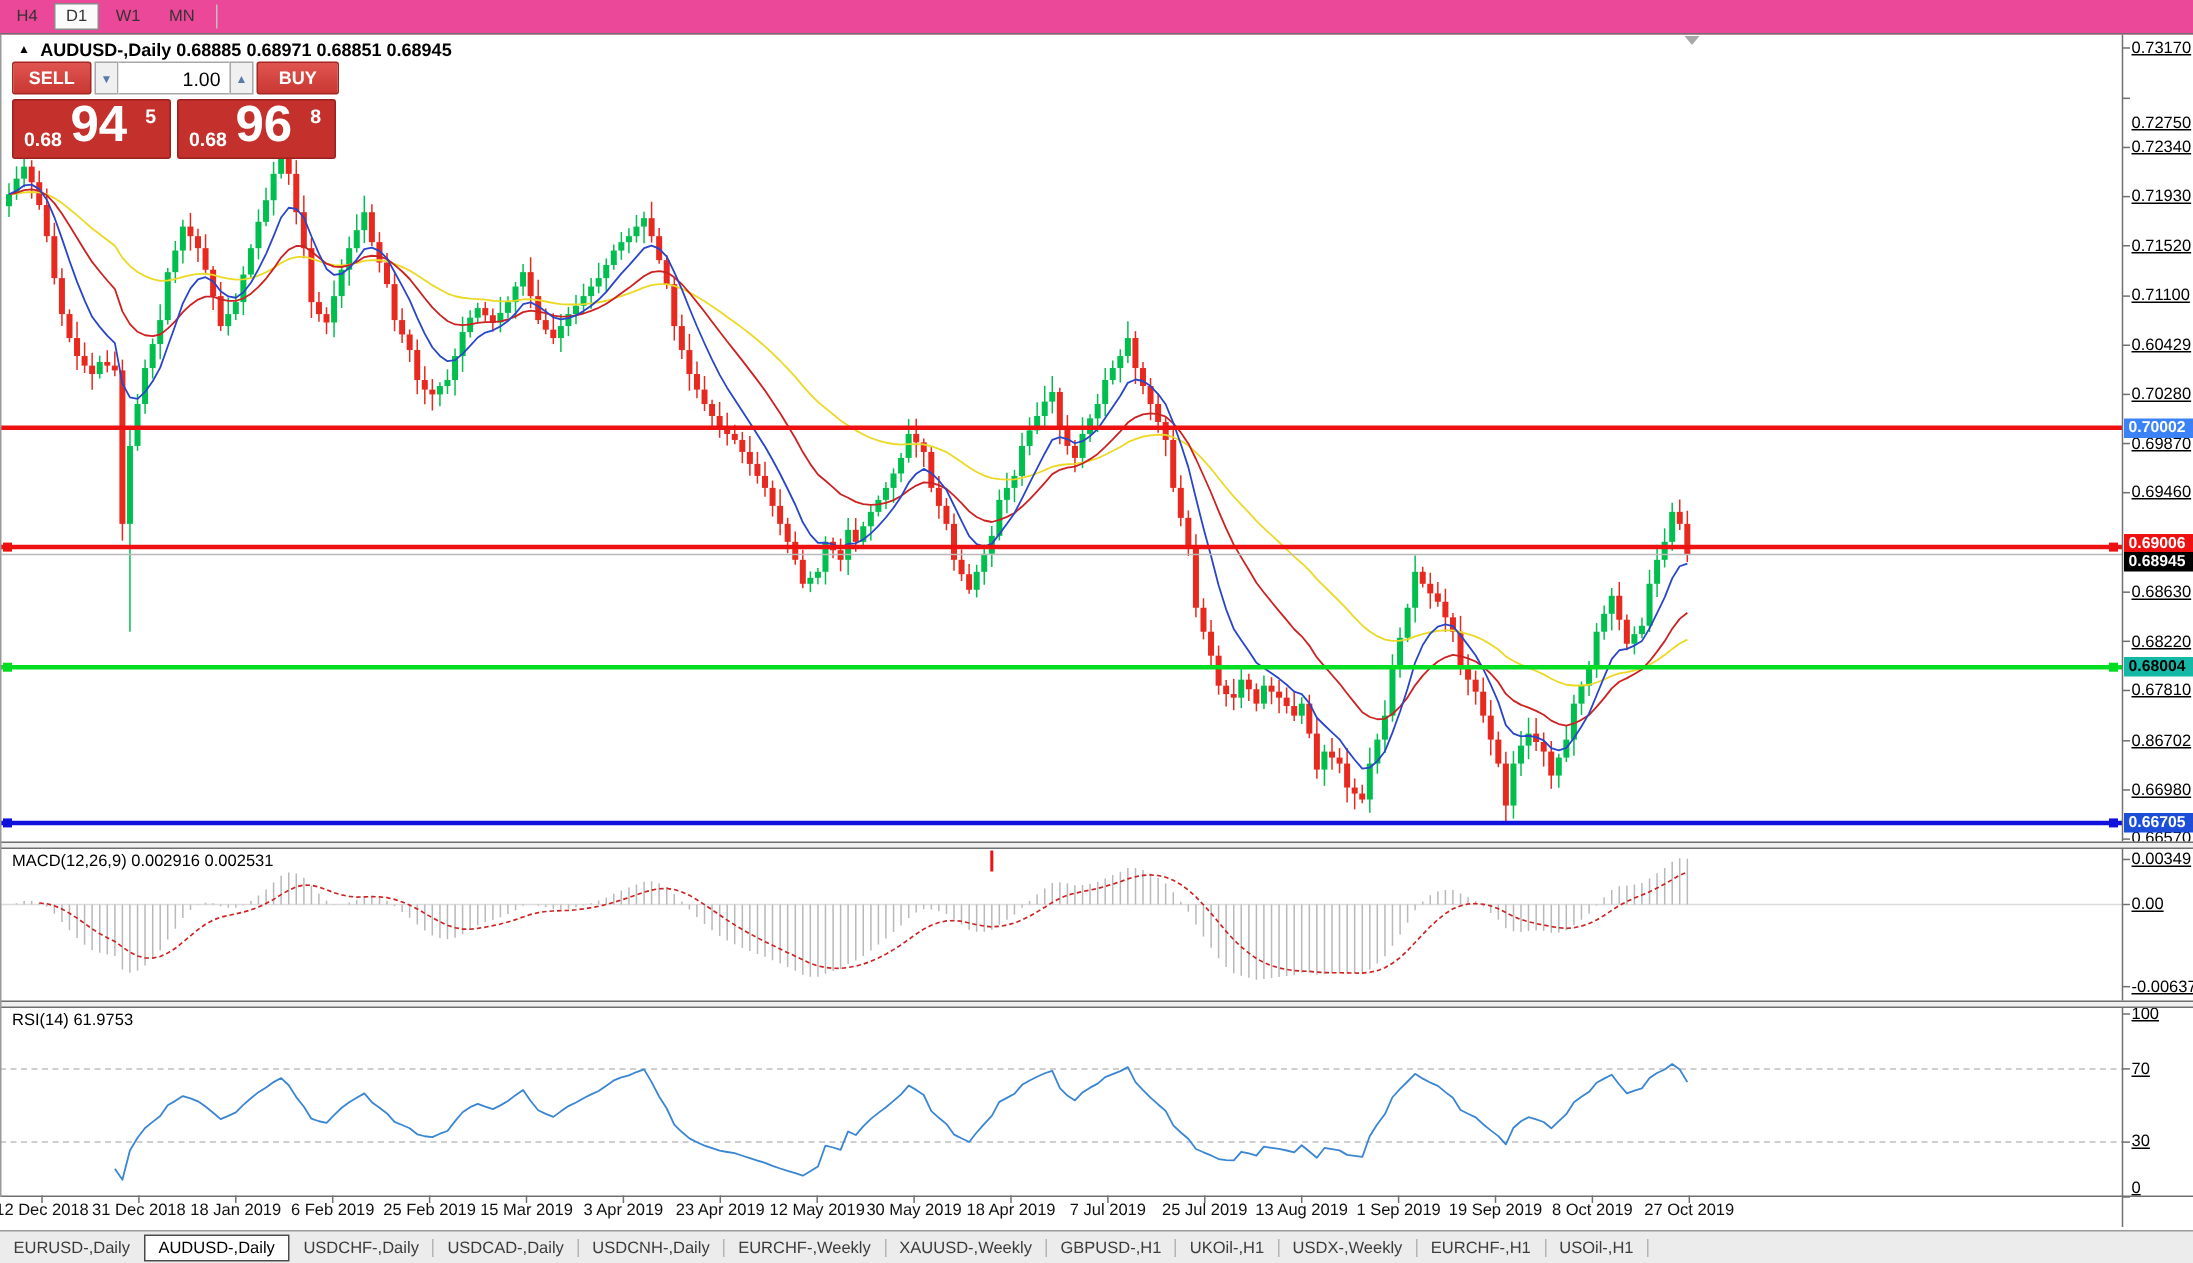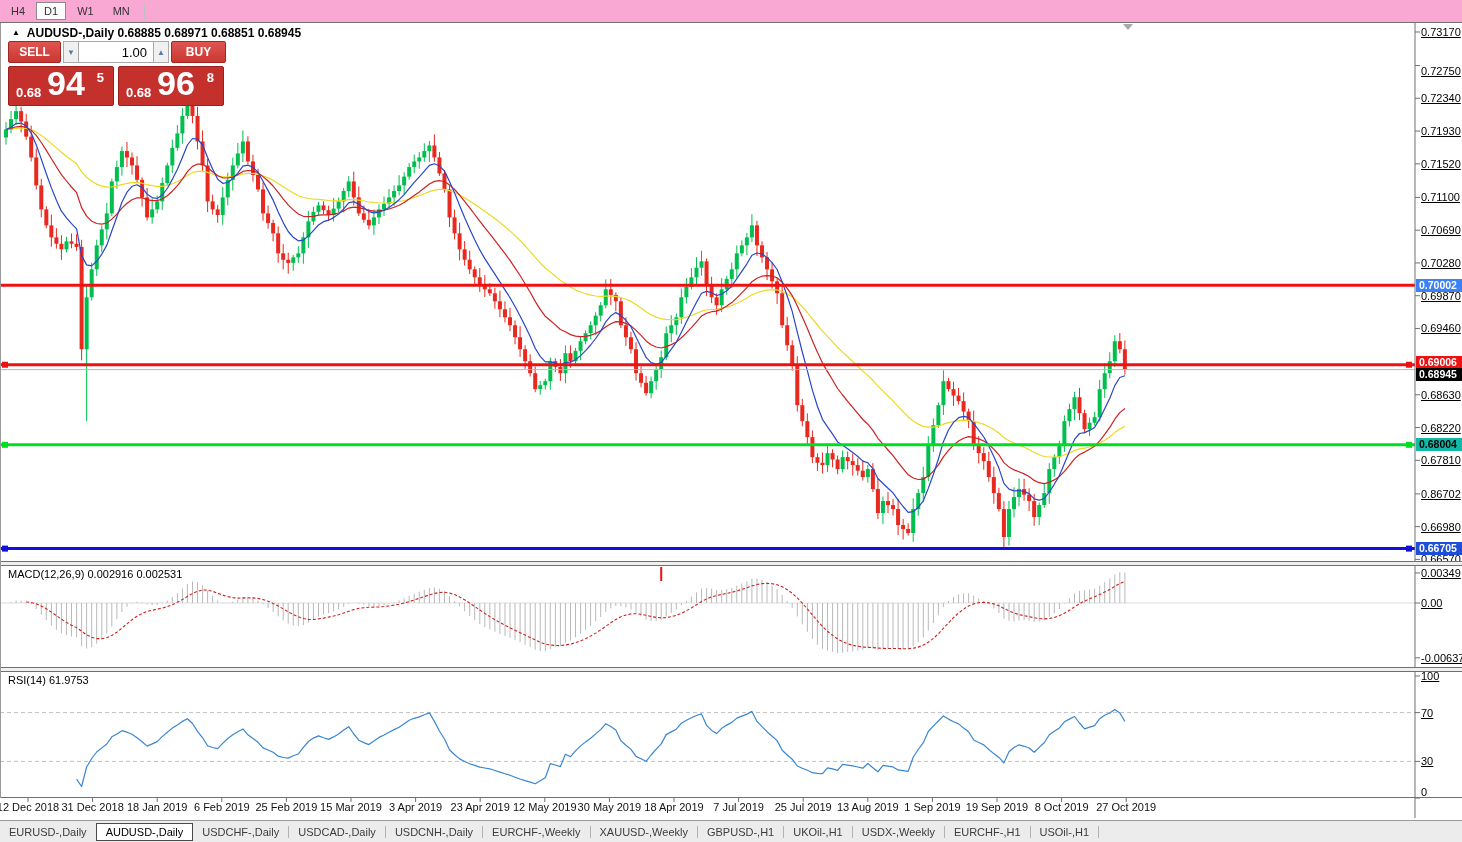--- a/index.html
+++ b/index.html
@@ -1,19 +1,19 @@
 <!DOCTYPE html>
 <html><head>
 <meta charset="utf-8">
 <style>
   html,body{margin:0;padding:0;background:#fff;}
   #app{position:relative;width:1462px;height:842px;background:#fff;overflow:hidden;
        font-family:"Liberation Sans",sans-serif;-webkit-font-smoothing:antialiased;}
   
-  #toolbar{position:absolute;left:0;top:0;width:1462px;height:22px;background:#f9a8d4;
+  #toolbar{position:absolute;left:0;top:0;width:1462px;height:22px;background:#ec4899;
            border-bottom:1px solid #707070;display:flex;align-items:center;z-index:6;}
   .tf-btn{font-size:11px;color:#333;padding:2px 7px;margin-left:3px;border:1px solid transparent;cursor:default;}
   .tf-btn.active{background:#fbfbfb;border:1px solid #8a8a8a;}
   .tb-sep{width:1px;height:16px;background:#c0c0c0;margin-left:6px;}
   
   #chart-title{position:absolute;left:12px;top:26px;font-size:12px;font-weight:600;color:#000;z-index:4;}
   #chart-title .arr{font-size:8px;vertical-align:2px;margin-right:4px;}
   .ind-label{position:absolute;left:8px;font-size:11px;color:#000;z-index:4;}
   
   #trade{position:absolute;left:8px;top:41px;width:219px;z-index:5;}
@@ -626,26 +626,26 @@
   <div class="ind-label" style="top:674px;">RSI(14) 61.9753</div>
 
   <div class="pane-div" style="top:561px;"></div>
   <div class="pane-div" style="top:667px;"></div>
   <div id="axis-top-line"></div>
   <div id="left-border"></div>
   <div id="shift-marker"></div>
 
   <div id="labels-layer">
       <div class="ax-label" style="top: 25.9911px; left: 1421px;">0.73170</div>
-      <div class="ax-label" style="top: 65px; left: 1421px;">0.72750</div>
+      <div class="ax-label" style="top: 76px; left: 1421px;">0.72750</div>
       <div class="ax-label" style="top: 92.317px; left: 1421px;">0.72340</div>
       <div class="ax-label" style="top: 125.08px; left: 1421px;">0.71930</div>
       <div class="ax-label" style="top: 157.844px; left: 1421px;">0.71520</div>
       <div class="ax-label" style="top: 191.406px; left: 1421px;">0.71100</div>
-      <div class="ax-label" style="top: 224.17px; left: 1421px;">0.70690</div>
+      <div class="ax-label" style="top: 224.17px; left: 1421px;">0.60429</div>
       <div class="ax-label" style="top: 256.933px; left: 1421px;">0.70280</div>
       <div class="ax-label" style="top: 289.696px; left: 1421px;">0.69870</div>
       <div class="ax-label" style="top: 322.46px; left: 1421px;">0.69460</div>
       <div class="ax-label" style="top: 388.786px; left: 1421px;">0.68630</div>
       <div class="ax-label" style="top: 421.549px; left: 1421px;">0.68220</div>
       <div class="ax-label" style="top: 454.312px; left: 1421px;">0.67810</div>
       <div class="ax-label" style="top: 487.875px; left: 1421px;">0.86702</div>
       <div class="ax-label" style="top: 520.638px; left: 1421px;">0.66980</div>
       <div class="ax-label" style="top: 553.402px; left: 1421px;">0.66570</div>
       <div class="ax-label" style="top: 566.986px; left: 1421px;">0.00349</div>

